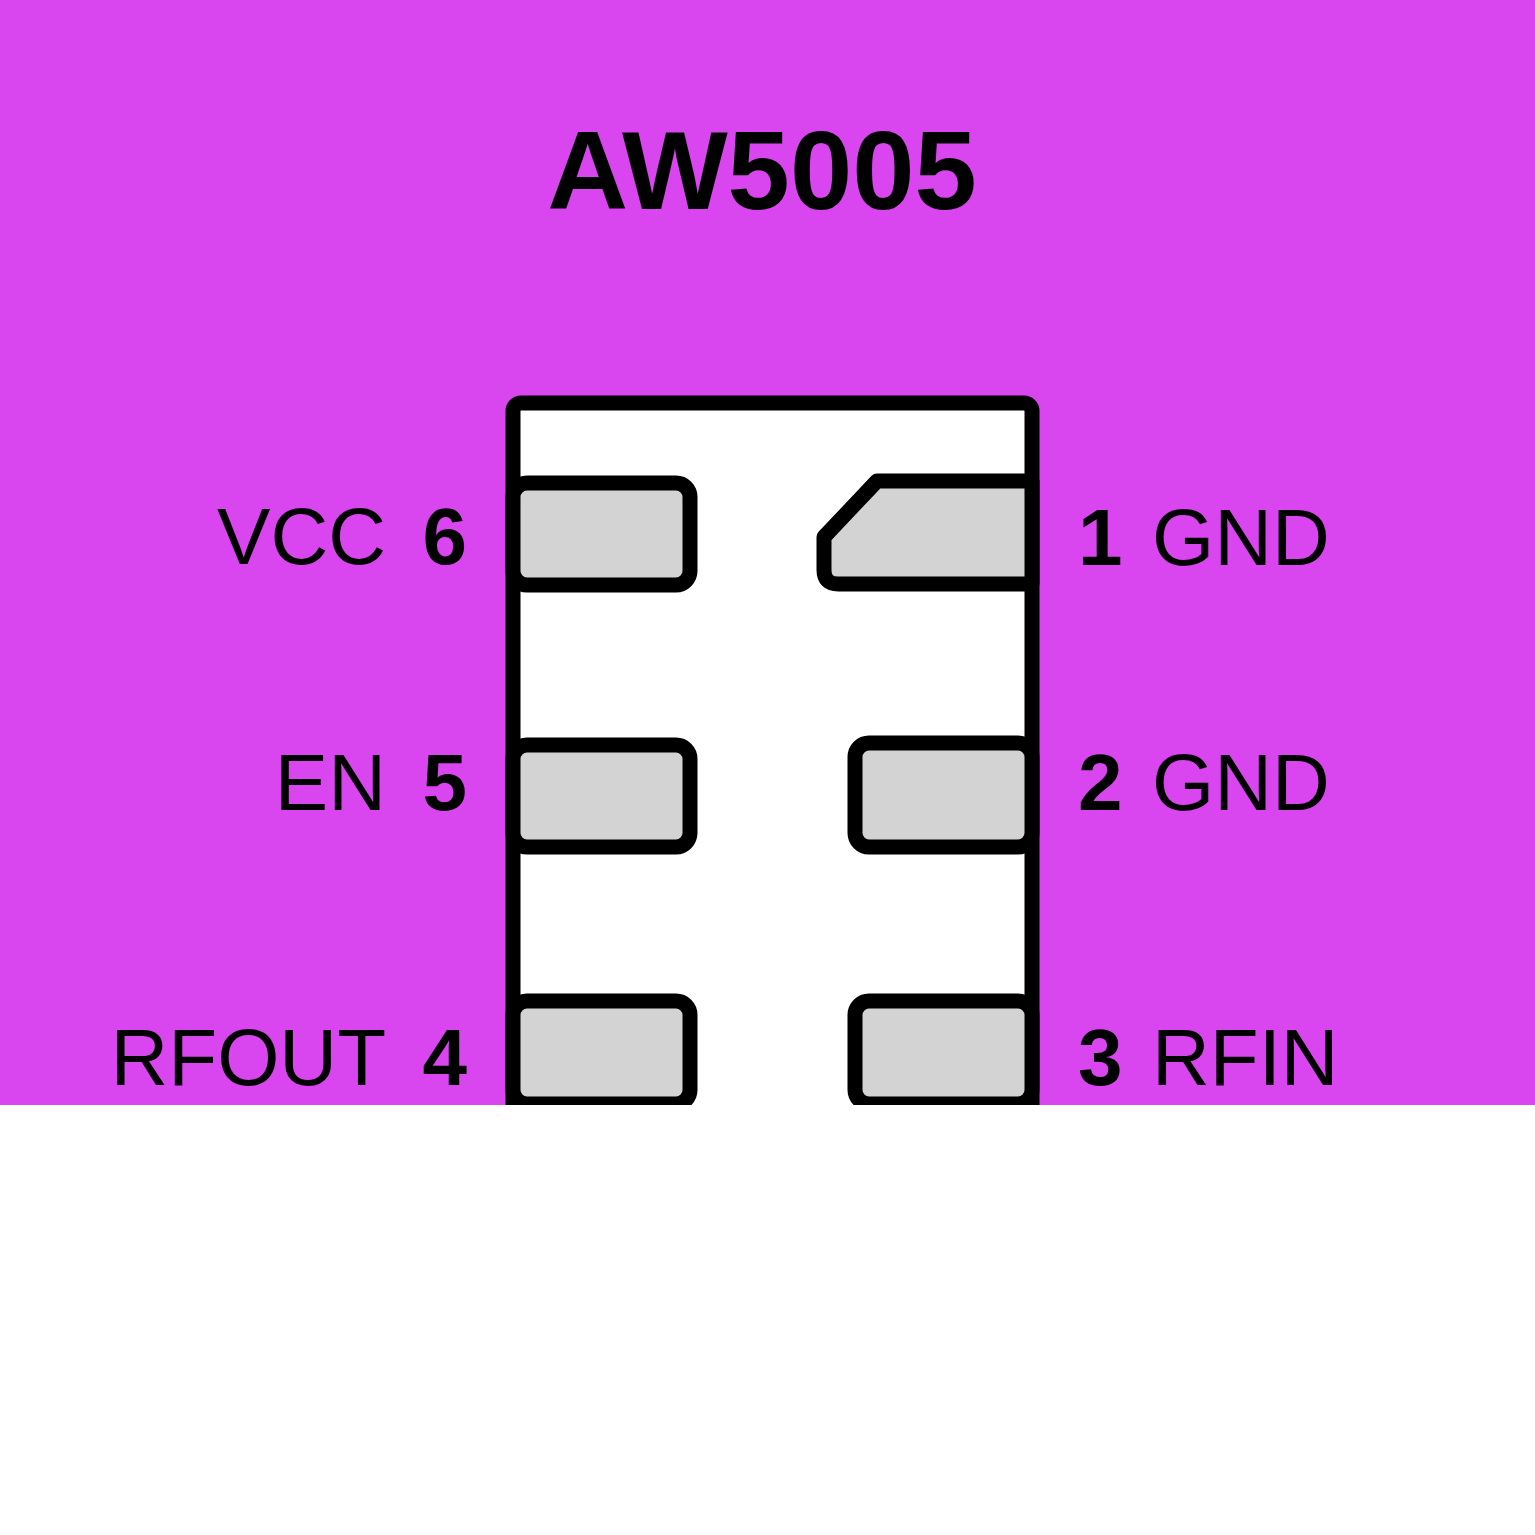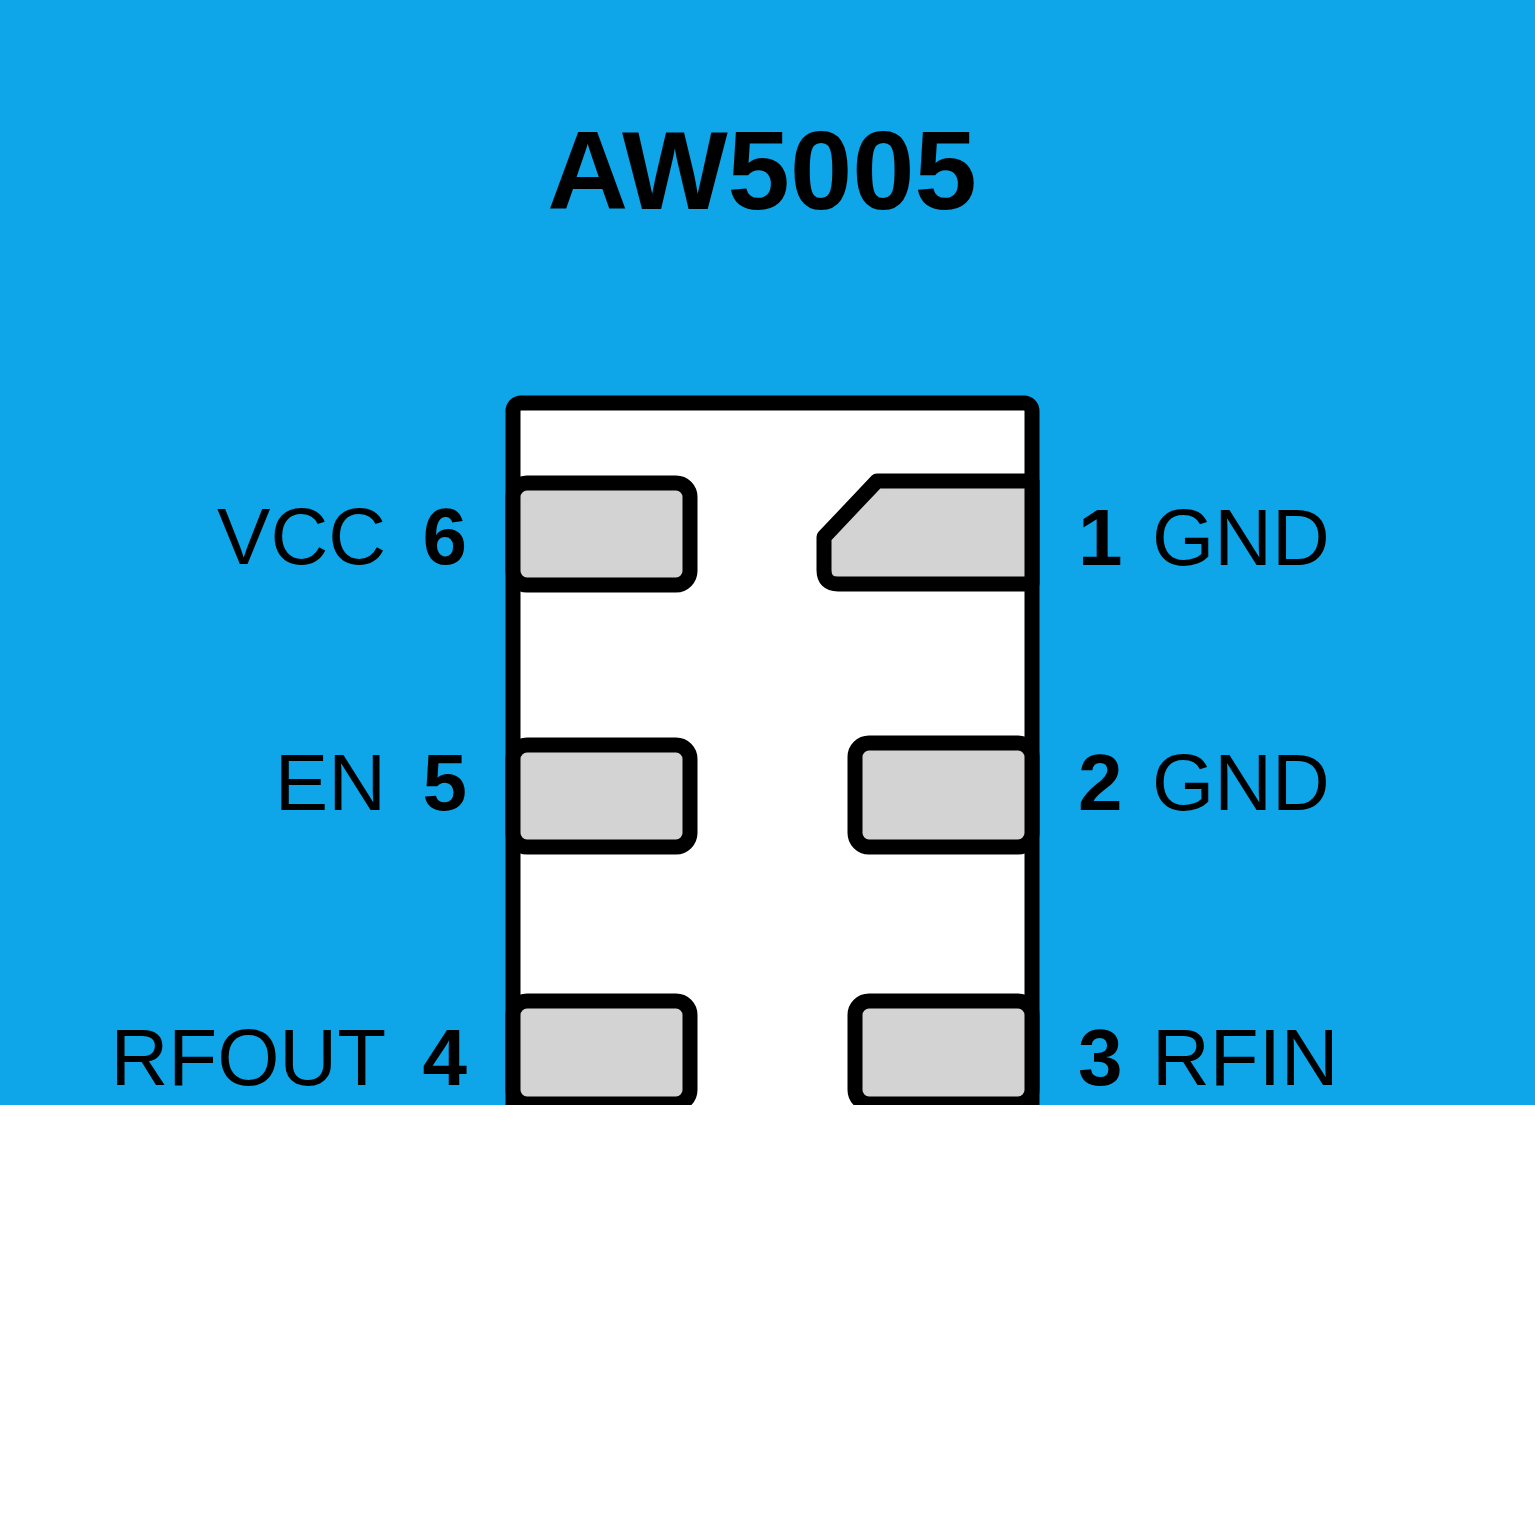--- a/index.html
+++ b/index.html
@@ -4,21 +4,21 @@
 <style>
   html, body {
     margin: 0;
     padding: 0;
     background: #ffffff;
   }
   .stage {
     position: relative;
     width: 1535px;
     height: 1105px;
-    background: #0ea5e9;
+    background: #d946ef;
     overflow: hidden;
   }
   svg { display: block; width: 1535px; height: 1535px; }
 
   .title-text {
     font-family: "Liberation Sans", "DejaVu Sans", sans-serif;
     font-size: 112px;
     font-weight: 700;
     fill: #000000;
   }

